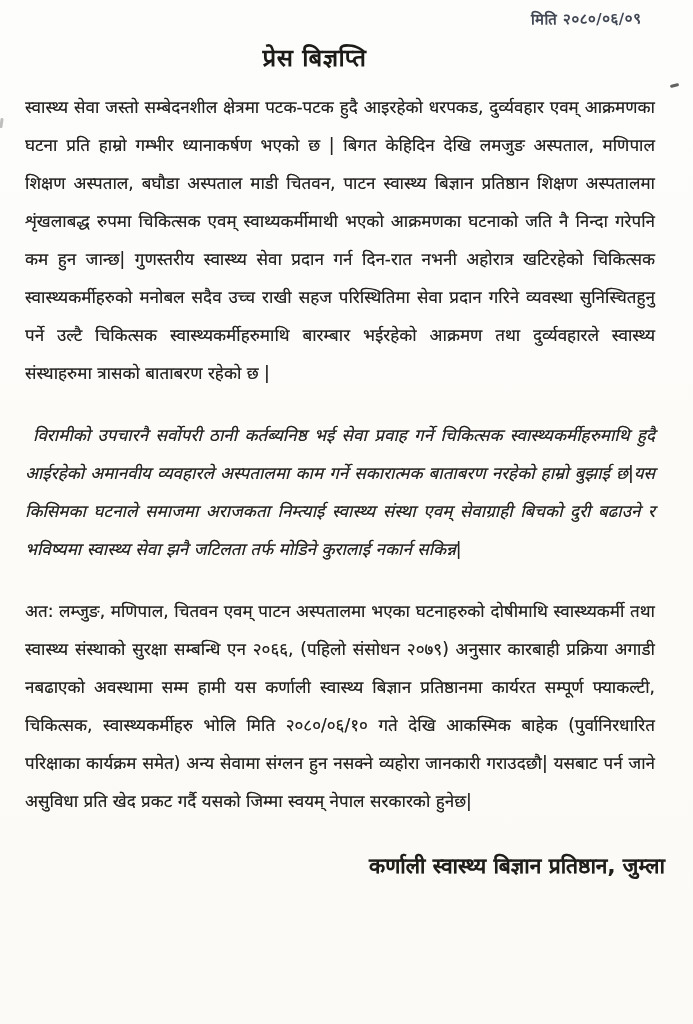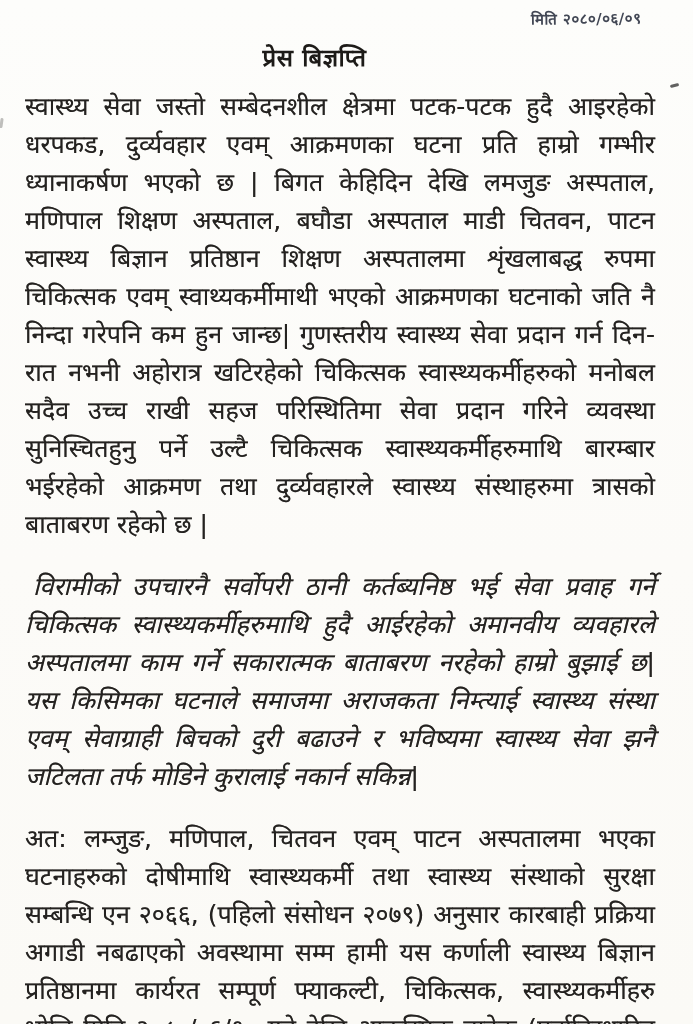--- a/index.html
+++ b/index.html
@@ -39,21 +39,21 @@
     color: #2e3443;
     transform: rotate(-0.6deg);
     letter-spacing: 0.5px;
     opacity: 0.9;
   }
   .body-text {
     padding: 0 26px 0 25px;
   }
   .body-text p {
     margin: 0 12px 24px 0;
-    font-size: 25px;
+    font-size: 17px;
     line-height: 38px;
     text-align: justify;
     color: #242220;
     text-shadow: 0 0 0.5px rgba(40, 38, 34, 0.55);
   }
   .body-text p.indented {
     text-indent: 8px;
     font-style: italic;
   }
   .signature {
@@ -102,17 +102,16 @@
   <div class="ink-mark"></div>
   <div class="ink-dot"></div>
 
   <div class="body-text">
     <p>स्वास्थ्य सेवा जस्तो सम्बेदनशील क्षेत्रमा पटक-पटक हुदै आइरहेको धरपकड, दुर्व्यवहार एवम् आक्रमणका घटना प्रति हाम्रो गम्भीर ध्यानाकर्षण भएको छ | बिगत केहिदिन देखि लमजुङ अस्पताल, मणिपाल शिक्षण अस्पताल, बघौडा अस्पताल माडी चितवन, पाटन स्वास्थ्य बिज्ञान प्रतिष्ठान शिक्षण अस्पतालमा शृंखलाबद्ध रुपमा चिकित्सक एवम् स्वाथ्यकर्मीमाथी भएको आक्रमणका घटनाको जति नै निन्दा गरेपनि कम हुन जान्छ| गुणस्तरीय स्वास्थ्य सेवा प्रदान गर्न दिन-रात नभनी अहोरात्र खटिरहेको चिकित्सक स्वास्थ्यकर्मीहरुको मनोबल सदैव उच्च राखी सहज परिस्थितिमा सेवा प्रदान गरिने व्यवस्था सुनिस्चितहुनु पर्ने उल्टै चिकित्सक स्वास्थ्यकर्मीहरुमाथि बारम्बार भईरहेको आक्रमण तथा दुर्व्यवहारले स्वास्थ्य संस्थाहरुमा त्रासको बाताबरण रहेको छ |</p>
     <p class="indented">विरामीको उपचारनै सर्वोपरी ठानी कर्तब्यनिष्ठ भई सेवा प्रवाह गर्ने चिकित्सक स्वास्थ्यकर्मीहरुमाथि हुदै आईरहेको अमानवीय व्यवहारले अस्पतालमा काम गर्ने सकारात्मक बाताबरण नरहेको हाम्रो बुझाई छ|यस किसिमका घटनाले समाजमा अराजकता निम्त्याई स्वास्थ्य संस्था एवम् सेवाग्राही बिचको दुरी बढाउने र भविष्यमा स्वास्थ्य सेवा झनै जटिलता तर्फ मोडिने कुरालाई नकार्न सकिन्न|</p>
     <p>अत: लम्जुङ, मणिपाल, चितवन एवम् पाटन अस्पतालमा भएका घटनाहरुको दोषीमाथि स्वास्थ्यकर्मी तथा स्वास्थ्य संस्थाको सुरक्षा सम्बन्धि एन २०६६, (पहिलो संसोधन २०७९) अनुसार कारबाही प्रक्रिया अगाडी नबढाएको अवस्थामा सम्म हामी यस कर्णाली स्वास्थ्य बिज्ञान प्रतिष्ठानमा कार्यरत सम्पूर्ण फ्याकल्टी, चिकित्सक, स्वास्थ्यकर्मीहरु भोलि मिति २०८०/०६/१० गते देखि आकस्मिक बाहेक (पुर्वानिरधारित परिक्षाका कार्यक्रम समेत) अन्य सेवामा संग्लन हुन नसक्ने व्यहोरा जानकारी गराउदछौ| यसबाट पर्न जाने असुविधा प्रति खेद प्रकट गर्दै यसको जिम्मा स्वयम् नेपाल सरकारको हुनेछ|</p>
   </div>
 
   <div class="signature">
-    <div>सम्पूर्ण फ्याकल्टी, चिकित्सक, स्वास्थ्यकर्मीहरु ,</div>
     <div>कर्णाली स्वास्थ्य बिज्ञान प्रतिष्ठान, जुम्ला</div>
   </div>
 
 </div>
 
 </body></html>

